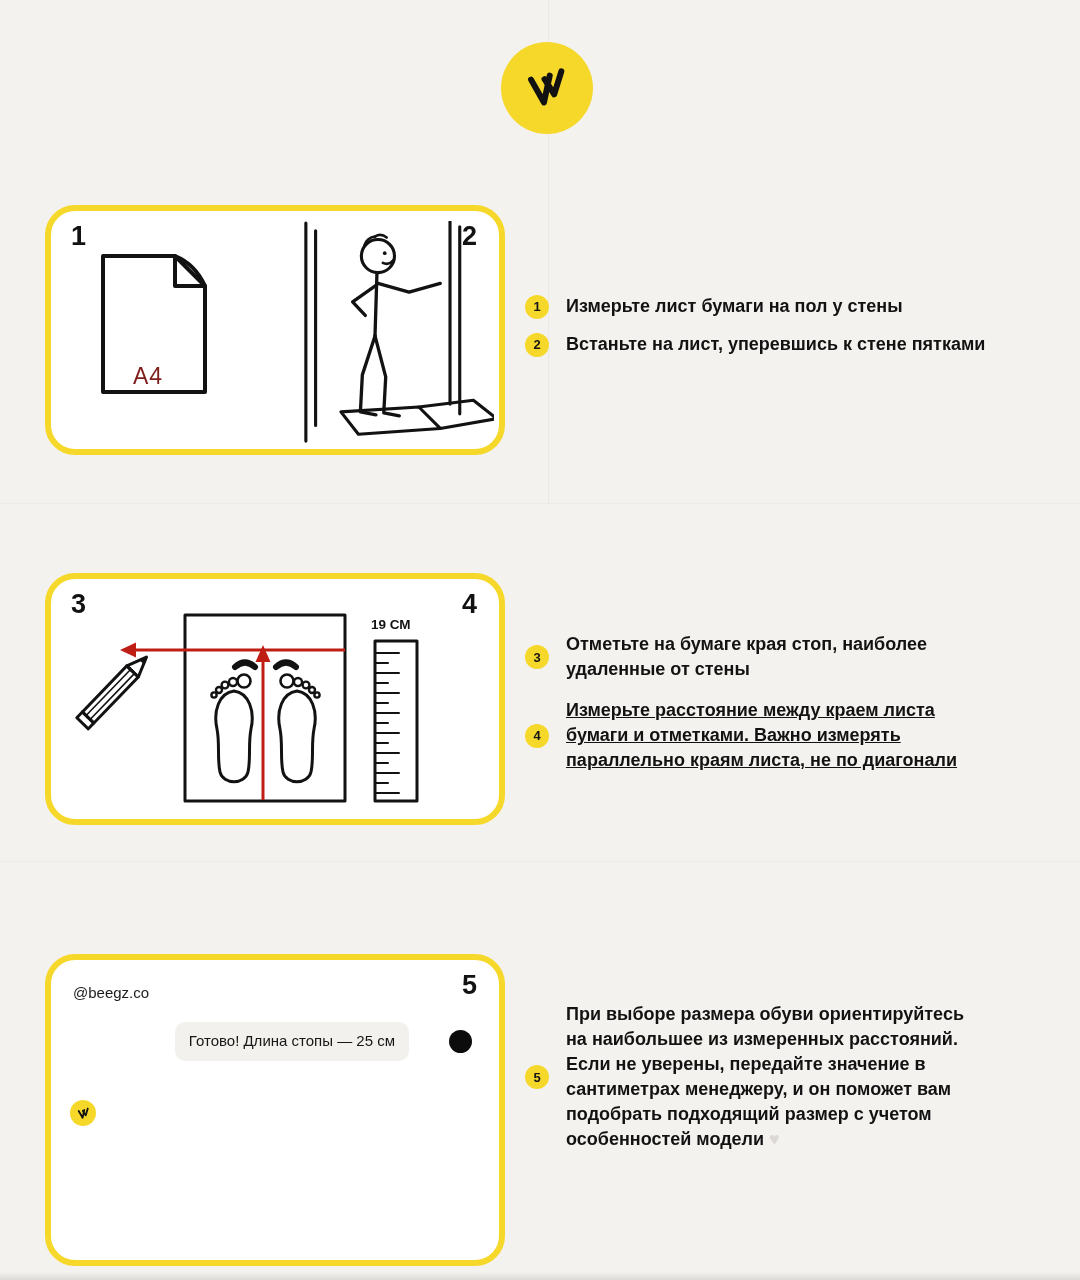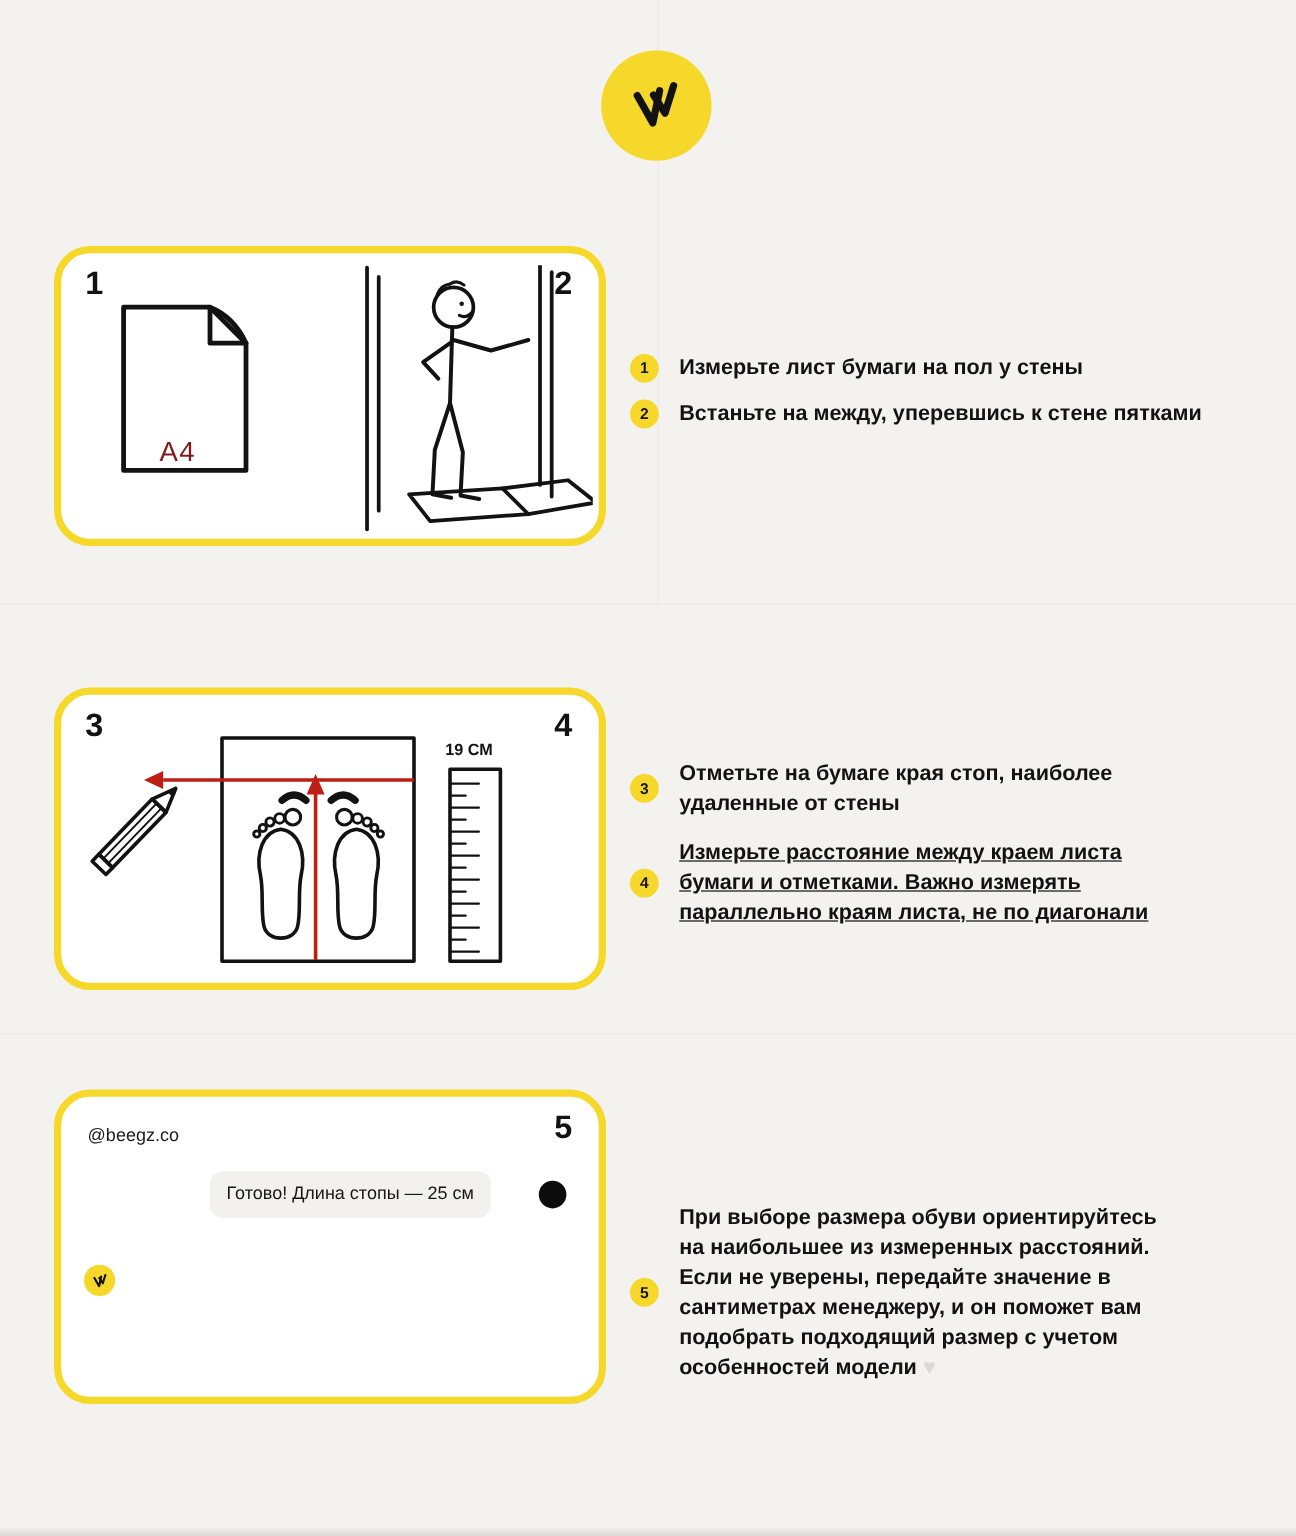--- a/index.html
+++ b/index.html
@@ -25,21 +25,21 @@
   }
   .logo-badge svg{ width:50px; height:50px; transform:rotate(-6deg); }
 
   
   .card{
     position:absolute; left:45px; width:460px; background:#ffffff;
     border:6px solid #f6d82a; border-radius:30px;
   }
   .card-1{ top:205px; height:250px; }
   .card-2{ top:573px; height:252px; }
-  .card-3{ top:908px; height:262px; }
+  .card-3{ top:954px; height:312px; }
   .corner-num{
     position:absolute; font-size:27px; font-weight:bold; color:#121212;
   }
   .corner-num.tl{ left:20px; top:10px; }
   .corner-num.tr{ right:22px; top:10px; }
 
   .illus{ position:absolute; }
   .illus svg{ display:block; width:100%; height:100%; }
   .line{ stroke:#121212; fill:none; stroke-linecap:round; stroke-linejoin:round; }
 
@@ -213,21 +213,21 @@
     </div>
   </div>
 
   <div class="step step-1">
     <div class="step-badge">1</div>
     <div class="step-text">Измерьте лист бумаги на пол у стены</div>
   </div>
 
   <div class="step step-2">
     <div class="step-badge">2</div>
-    <div class="step-text">Встаньте на между, уперевшись к стене пятками</div>
+    <div class="step-text">Встаньте на лист, уперевшись к стене пятками</div>
   </div>
 
   <div class="step step-3">
     <div class="step-badge">3</div>
     <div class="step-text">Отметьте на бумаге края стоп, наиболее удаленные от стены</div>
   </div>
 
   <div class="step step-4">
     <div class="step-badge">4</div>
     <div class="step-text">Измерьте расстояние между краем листа бумаги и отметками. Важно измерять параллельно краям листа, не по диагонали</div>

